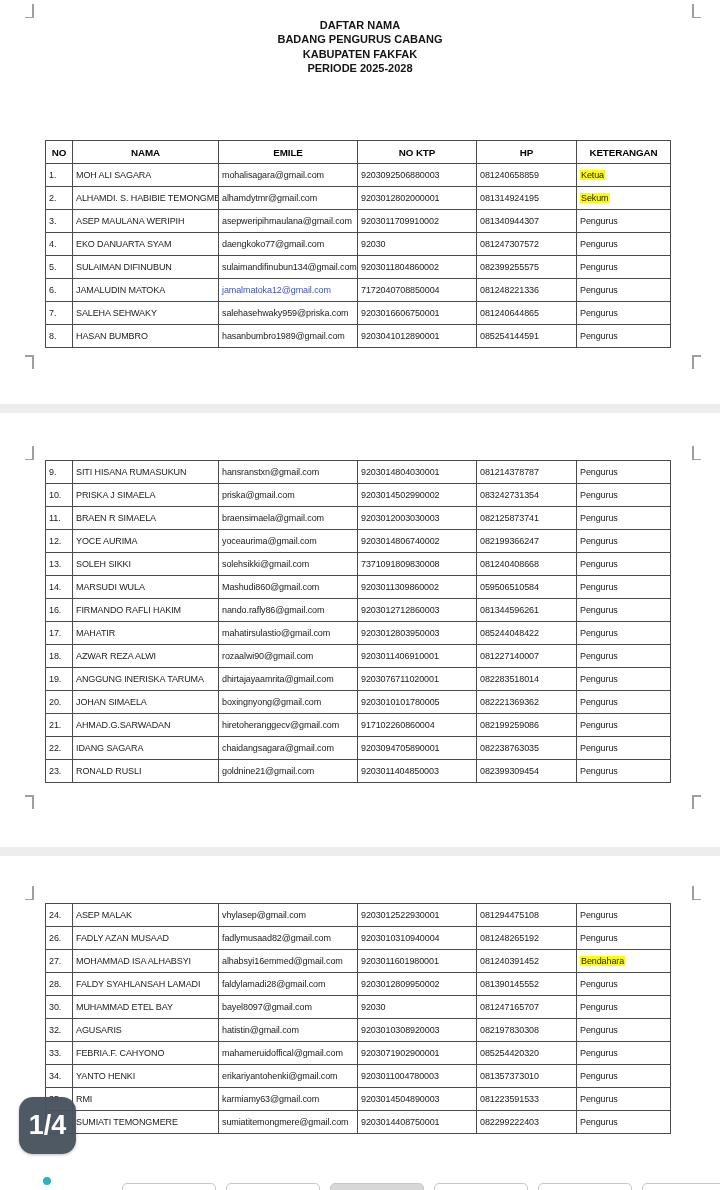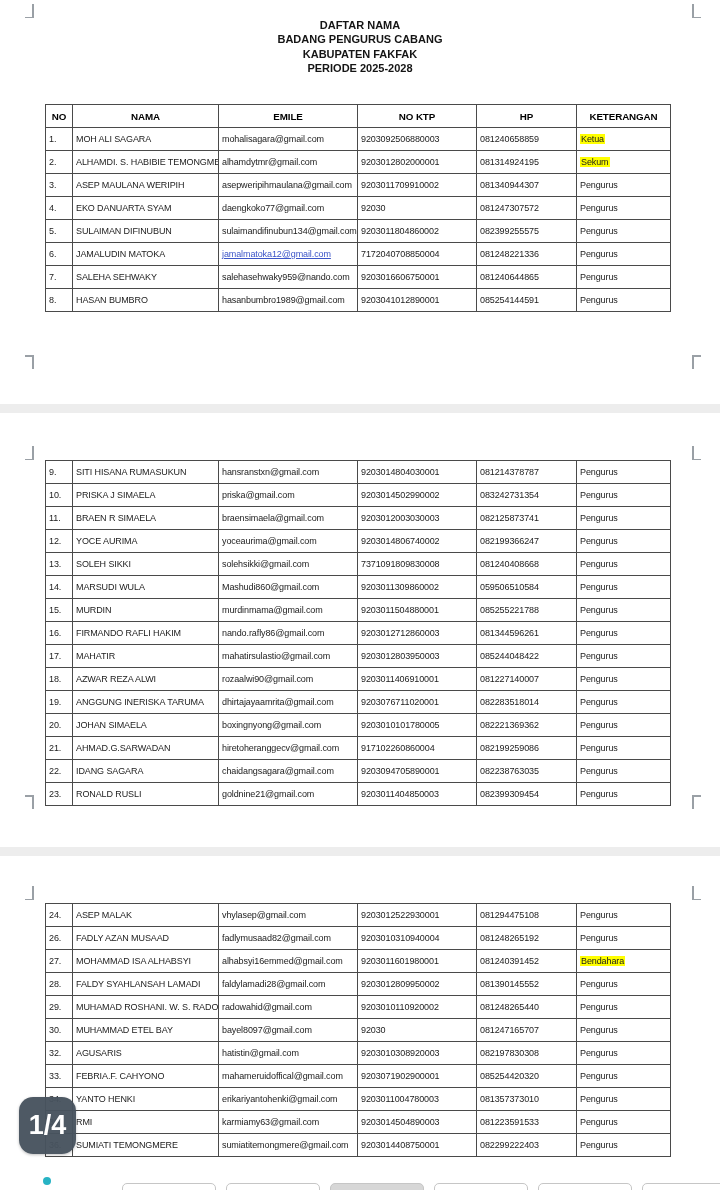--- a/index.html
+++ b/index.html
@@ -9,22 +9,22 @@
   .title-block{position:absolute;left:0;top:18px;width:720px;text-align:center;
                font-size:11px;font-weight:bold;line-height:14.4px;color:#141414;letter-spacing:0;}
   
   table.doc{position:absolute;left:45px;width:625px;border-collapse:collapse;table-layout:fixed;
             font-size:9px;color:#1b1b1b;letter-spacing:-0.1px;}
   table.doc th,table.doc td{border:1px solid #4a4a4a;padding:1px 3px;height:20px;
             vertical-align:middle;overflow:hidden;white-space:nowrap;text-align:left;}
   table.doc th{font-size:9.8px;font-weight:bold;text-align:center;color:#000;}
   td.wrap{white-space:normal;word-break:break-all;line-height:11px;}
   .hl{background:#ffff00;padding:0 1px;}
-  .doclink{color:#3c55c8;text-decoration:underline;text-align:right;}
-  #t1{top:104px;} #t2{top:460px;} #t3{top:903px;}
+  .doclink{color:#3c55c8;text-align:right;}
+  #t1{top:140px;} #t2{top:460px;} #t3{top:903px;}
   
   .band{position:absolute;left:0;width:720px;height:9px;background:#ededed;}
   .band1{top:404px;} .band2{top:847px;}
   
   .cm{position:absolute;width:8.5px;height:14px;}
   .cm i,.cm b{position:absolute;background:#9aa0a6;display:block;}
   .cm i{width:1.5px;height:14px;top:0;}
   .cm b{width:8.5px;height:1.5px;left:0;}
   .cm.tl i{left:7px;} .cm.tl b{top:12.5px;}
   .cm.tr i{left:0;}   .cm.tr b{top:12.5px;}
@@ -117,21 +117,21 @@
           <td class="c-no">6.</td>
           <td class="c-nama">JAMALUDIN MATOKA</td>
           <td class="c-email"><span class="doclink">jamalmatoka12@gmail.com</span></td>
           <td class="c-ktp">7172040708850004</td>
           <td class="c-hp">081248221336</td>
           <td class="c-ket">Pengurus</td>
         </tr>
         <tr>
           <td class="c-no">7.</td>
           <td class="c-nama">SALEHA SEHWAKY</td>
-          <td class="c-email">salehasehwaky959@nando.com</td>
+          <td class="c-email">salehasehwaky959@priska.com</td>
           <td class="c-ktp">9203016606750001</td>
           <td class="c-hp">081240644865</td>
           <td class="c-ket">Pengurus</td>
         </tr>
         <tr>
           <td class="c-no">8.</td>
           <td class="c-nama">HASAN BUMBRO</td>
           <td class="c-email">hasanbumbro1989@gmail.com</td>
           <td class="c-ktp">9203041012890001</td>
           <td class="c-hp">085254144591</td>
@@ -192,28 +192,20 @@
         </tr>
         <tr>
           <td class="c-no">14.</td>
           <td class="c-nama">MARSUDI WULA</td>
           <td class="c-email">Mashudi860@gmail.com</td>
           <td class="c-ktp">9203011309860002</td>
           <td class="c-hp">059506510584</td>
           <td class="c-ket">Pengurus</td>
         </tr>
         <tr>
-          <td class="c-no">15.</td>
-          <td class="c-nama">MURDIN</td>
-          <td class="c-email">murdinmama@gmail.com</td>
-          <td class="c-ktp">9203011504880001</td>
-          <td class="c-hp">085255221788</td>
-          <td class="c-ket">Pengurus</td>
-        </tr>
-        <tr>
           <td class="c-no">16.</td>
           <td class="c-nama">FIRMANDO RAFLI HAKIM</td>
           <td class="c-email">nando.rafly86@gmail.com</td>
           <td class="c-ktp">9203012712860003</td>
           <td class="c-hp">081344596261</td>
           <td class="c-ket">Pengurus</td>
         </tr>
         <tr>
           <td class="c-no">17.</td>
           <td class="c-nama">MAHATIR</td>
@@ -309,28 +301,20 @@
         </tr>
         <tr>
           <td class="c-no">28.</td>
           <td class="c-nama">FALDY SYAHLANSAH LAMADI</td>
           <td class="c-email">faldylamadi28@gmail.com</td>
           <td class="c-ktp">9203012809950002</td>
           <td class="c-hp">081390145552</td>
           <td class="c-ket">Pengurus</td>
         </tr>
         <tr>
-          <td class="c-no">29.</td>
-          <td class="c-nama">MUHAMAD ROSHANI. W. S. RADO</td>
-          <td class="c-email">radowahid@gmail.com</td>
-          <td class="c-ktp">9203010110920002</td>
-          <td class="c-hp">081248265440</td>
-          <td class="c-ket">Pengurus</td>
-        </tr>
-        <tr>
           <td class="c-no">30.</td>
           <td class="c-nama">MUHAMMAD ETEL BAY</td>
           <td class="c-email">bayel8097@gmail.com</td>
           <td class="c-ktp">92030</td>
           <td class="c-hp">081247165707</td>
           <td class="c-ket">Pengurus</td>
         </tr>
         <tr>
           <td class="c-no">32.</td>
           <td class="c-nama">AGUSARIS</td>

